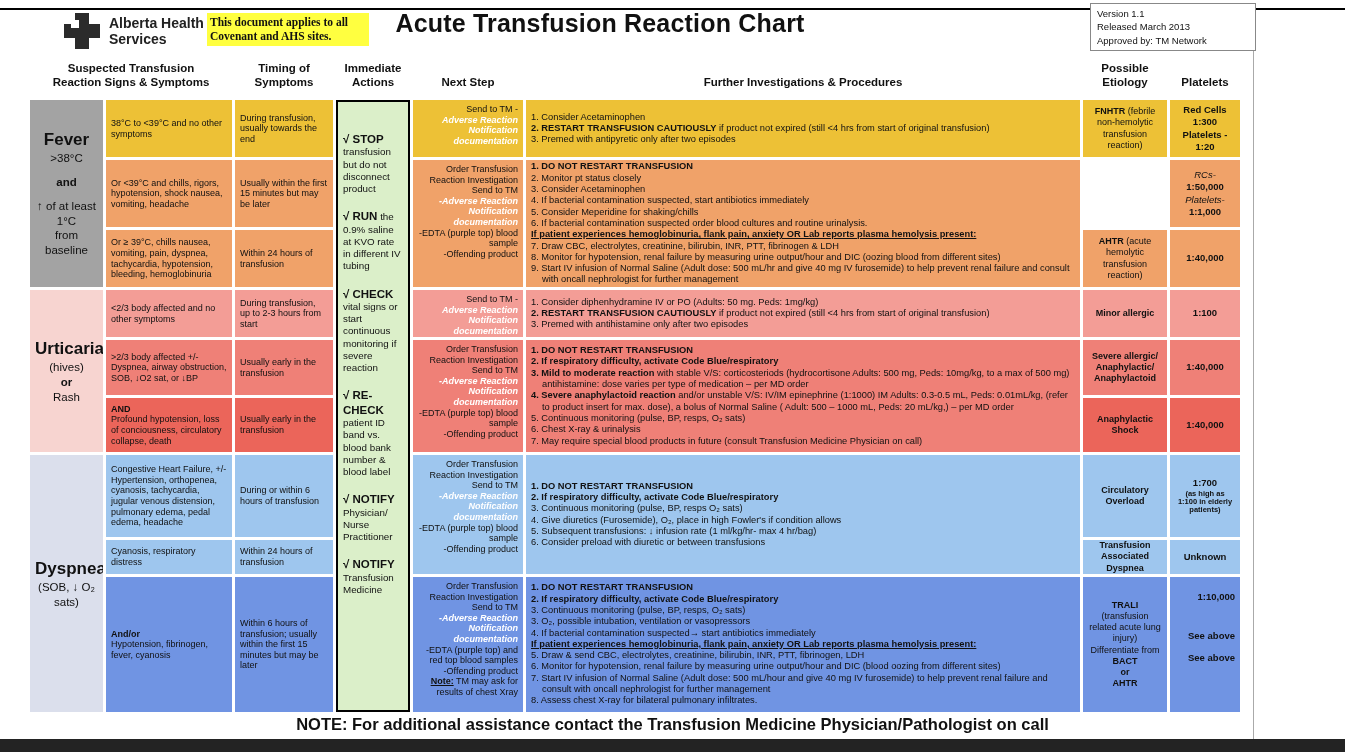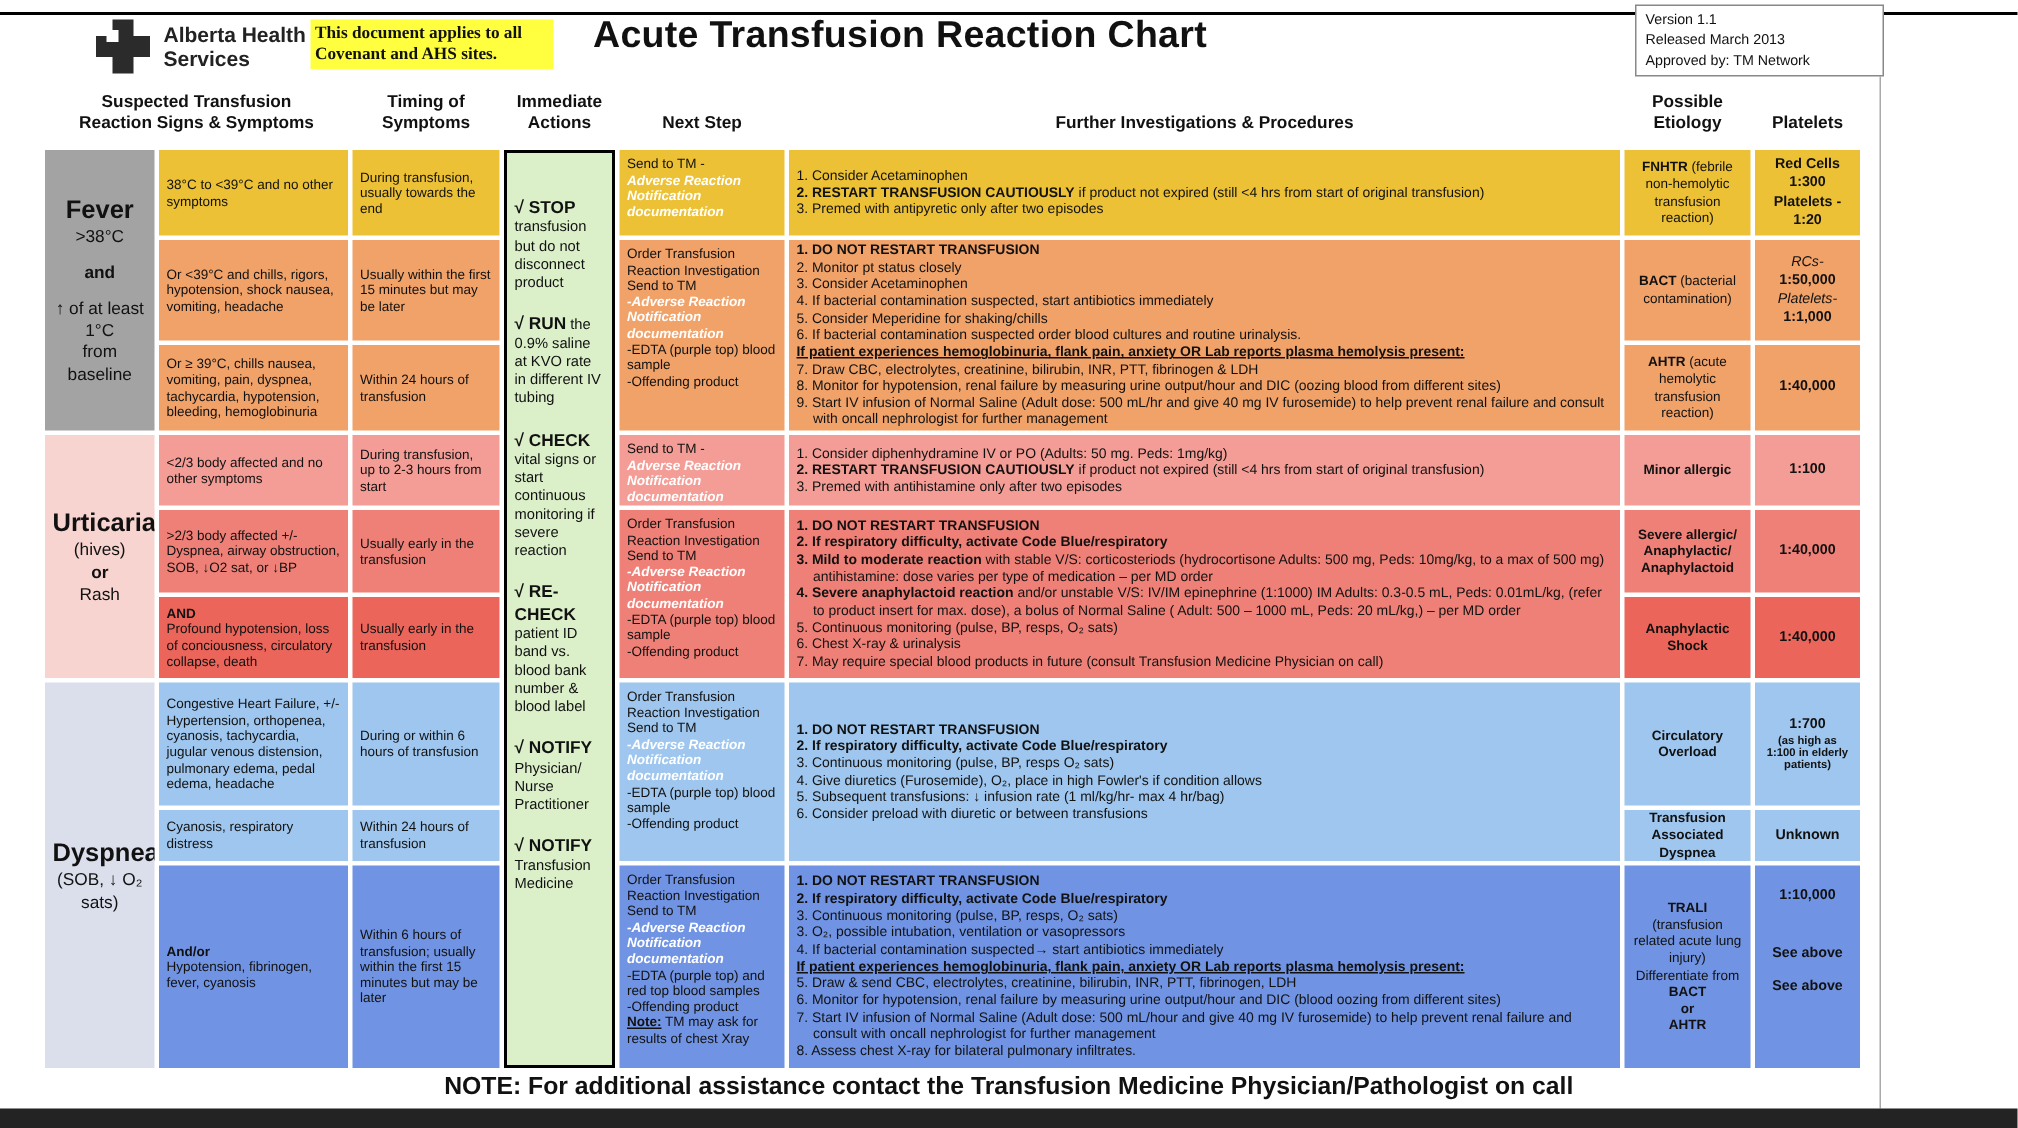--- a/index.html
+++ b/index.html
@@ -31,21 +31,21 @@
           font-weight:bold;font-size:11.5px;line-height:1.2;text-align:center;align-items:end;}
   .colhdr .hc{white-space:pre-line;padding-bottom:3px;}
   .hc.span2{grid-column:1/3;}
 
   
   .tbl{position:absolute;left:30px;top:100px;display:grid;
        grid-template-columns:73px 126px 98px 74px 110px 554px 84px 70px;
        grid-template-rows:57px 67px 57px 47px 55px 54px 82px 34px 135px;gap:3px;}
   .cell{padding:4px 5px;font-size:9px;line-height:1.18;overflow:hidden;
         display:flex;flex-direction:column;justify-content:center;}
-  .cell.top{justify-content:flex-start;}
+  .cell.top{justify-content:flex-start;text-align:right;}
   .cell .ln:empty{min-height:9px;}
   .cell i{font-style:italic;}
   .lbl{text-align:center;font-size:11.5px;line-height:1.3;}
   .lbl .ln.big b{font-size:17px;}
   .list .ln{padding-left:11px;text-indent:-11px;font-size:9.3px;line-height:1.22;}
   .ln.u b{text-decoration:underline;}
   .ln.note b{text-decoration:underline;}
   .ln.wi{color:#fff;font-style:italic;font-weight:bold;}
   .cet{text-align:center;font-size:9px;line-height:1.25;}
   .cin{text-align:center;font-size:9.5px;line-height:1.3;}
@@ -289,23 +289,20 @@
       <div class="ln u"><b>If patient experiences hemoglobinuria, flank pain, anxiety OR Lab reports plasma hemolysis present:</b></div>
       <div class="ln">5.  Draw &amp; send CBC, electrolytes, creatinine, bilirubin, INR, PTT, fibrinogen, LDH</div>
       <div class="ln">6.  Monitor for hypotension, renal failure by measuring urine output/hour and DIC (blood oozing from different sites)</div>
       <div class="ln">7.  Start IV infusion of Normal Saline (Adult dose: 500 mL/hour and give 40 mg IV furosemide) to help prevent renal failure and consult with oncall nephrologist for further management</div>
       <div class="ln">8.  Assess chest X-ray for bilateral pulmonary infiltrates.</div>
     </div>
 
   <div class="cell cet gold" style="grid-column:7;grid-row:1">
       <div class="ln"><b>FNHTR</b> (febrile non-hemolytic transfusion reaction)</div>
     </div>
-  <div class="cell cet orange" style="grid-column:7;grid-row:2">
-      <div class="ln"><b>BACT</b> (bacterial contamination)</div>
-    </div>
   <div class="cell cet orange" style="grid-column:7;grid-row:3">
       <div class="ln"><b>AHTR</b> (acute hemolytic transfusion reaction)</div>
     </div>
   <div class="cell cet pink1" style="grid-column:7;grid-row:4">
       <div class="ln"><b>Minor allergic</b></div>
     </div>
   <div class="cell cet pink2" style="grid-column:7;grid-row:5">
       <div class="ln"><b>Severe allergic/ Anaphylactic/ Anaphylactoid</b></div>
     </div>
   <div class="cell cet pink3" style="grid-column:7;grid-row:6">

